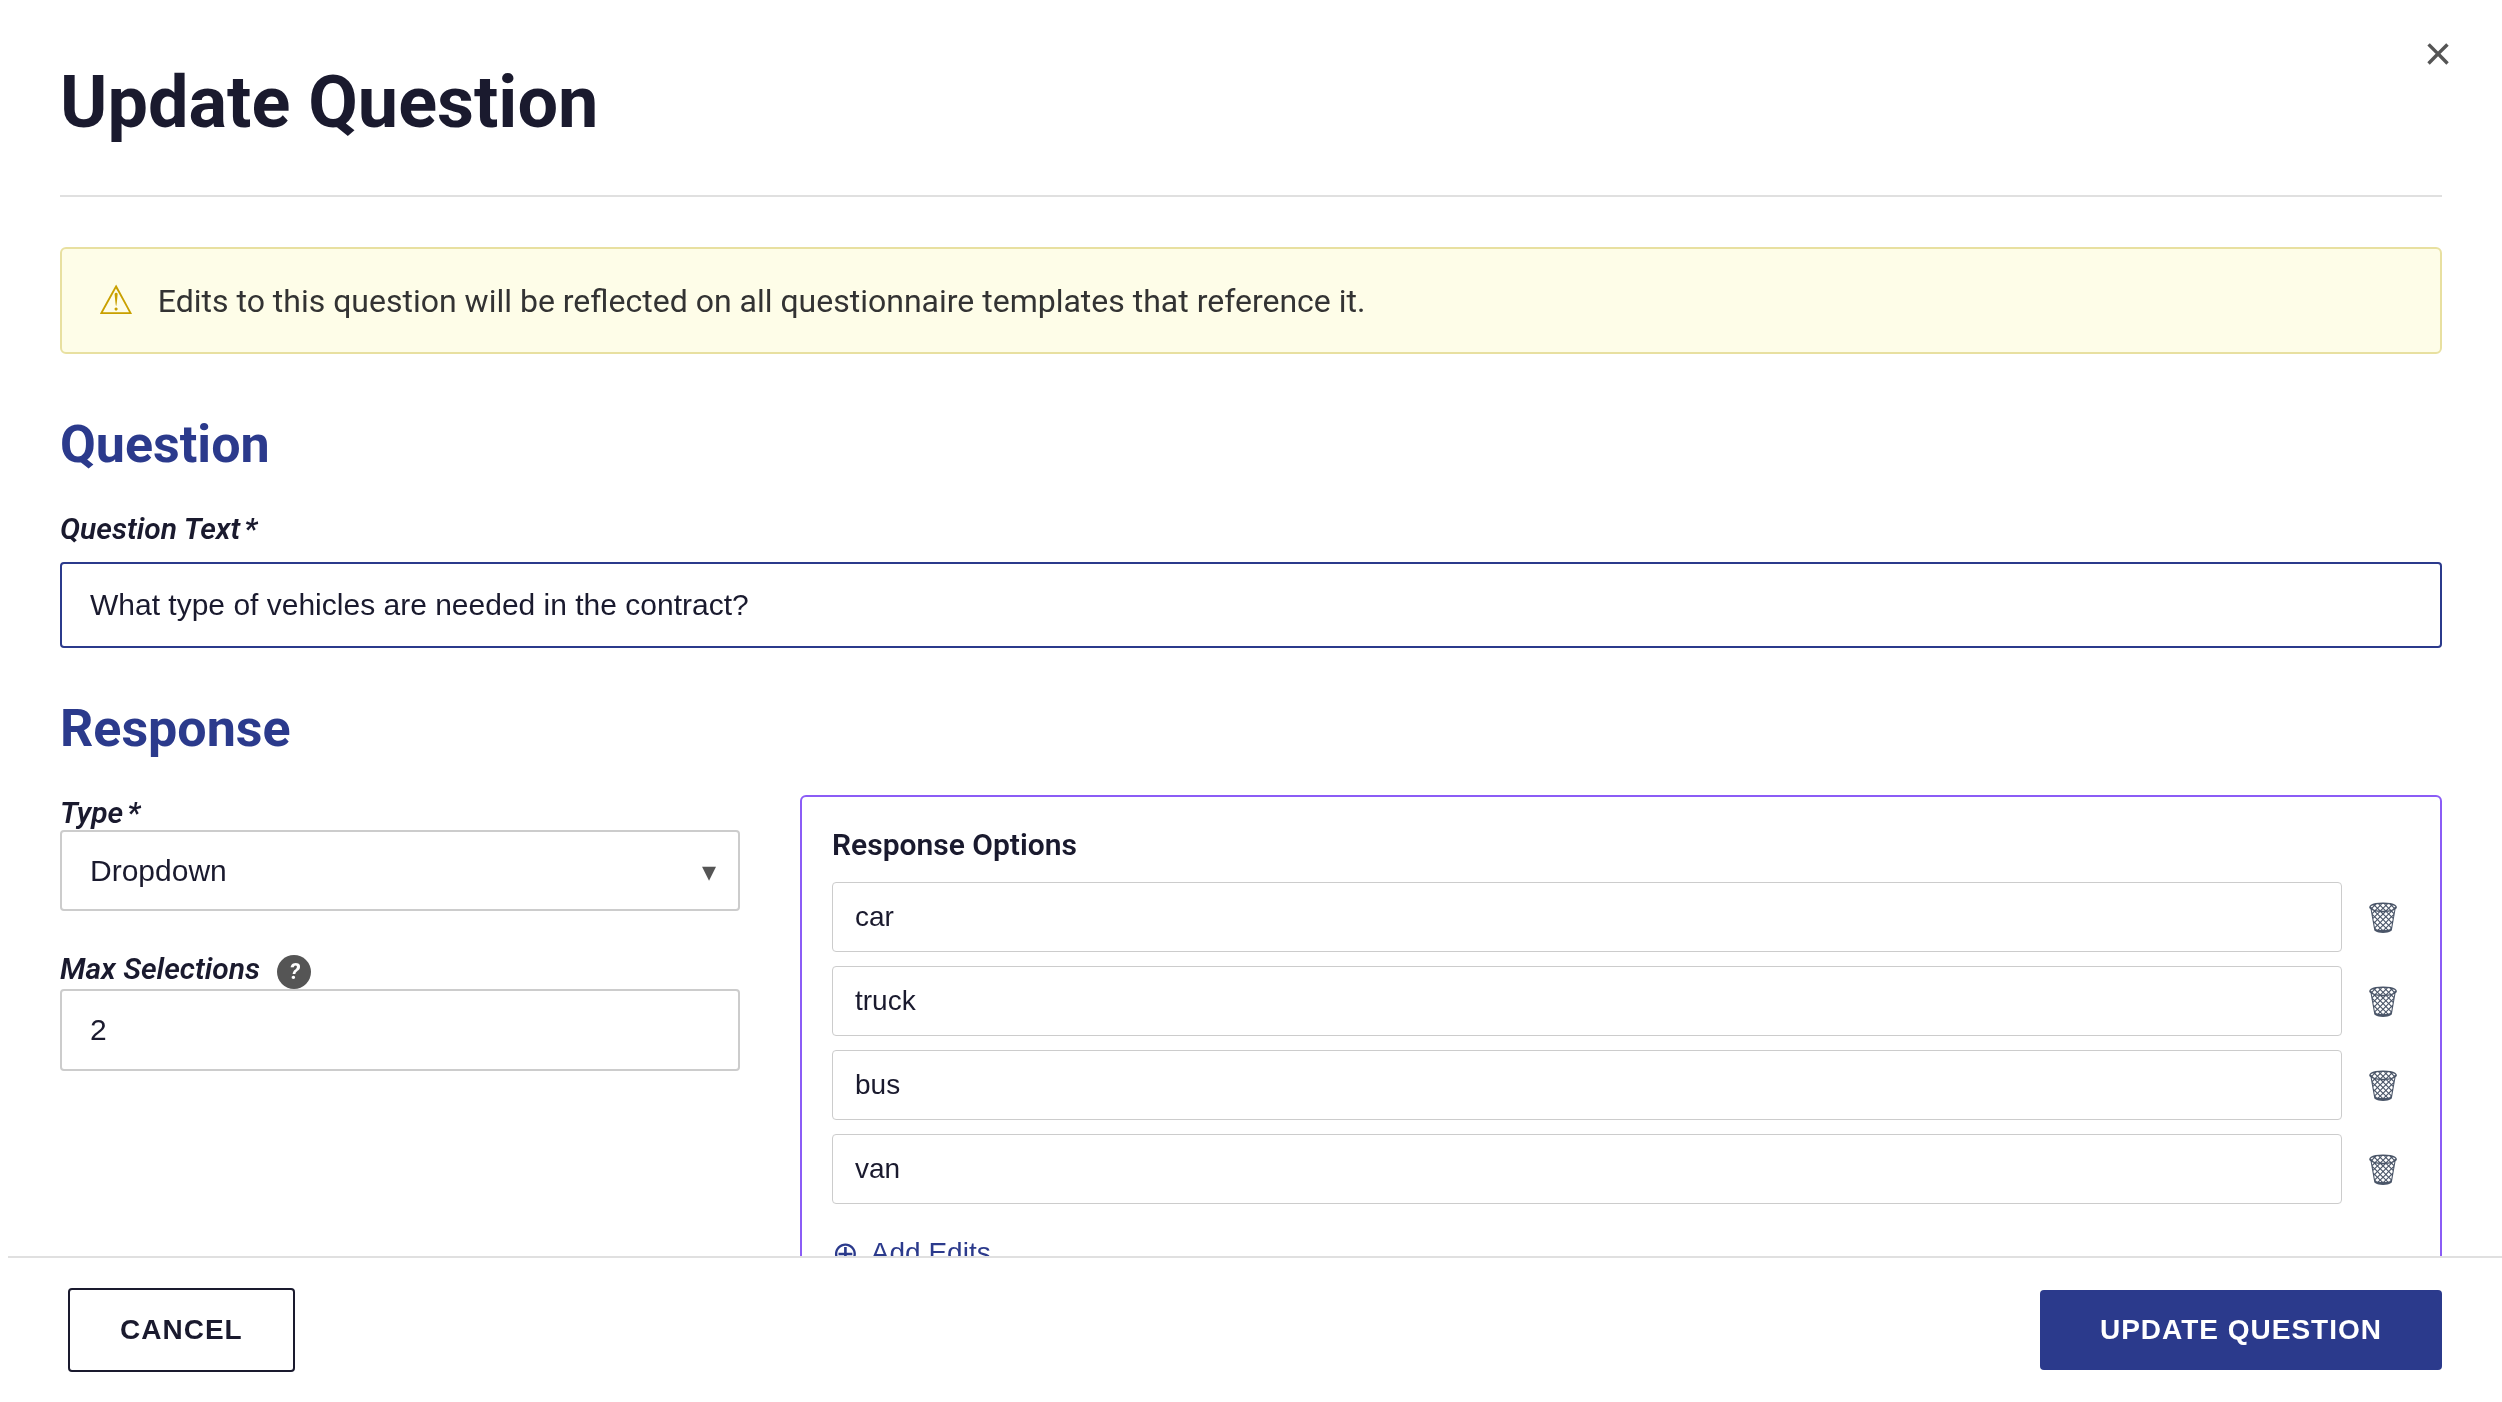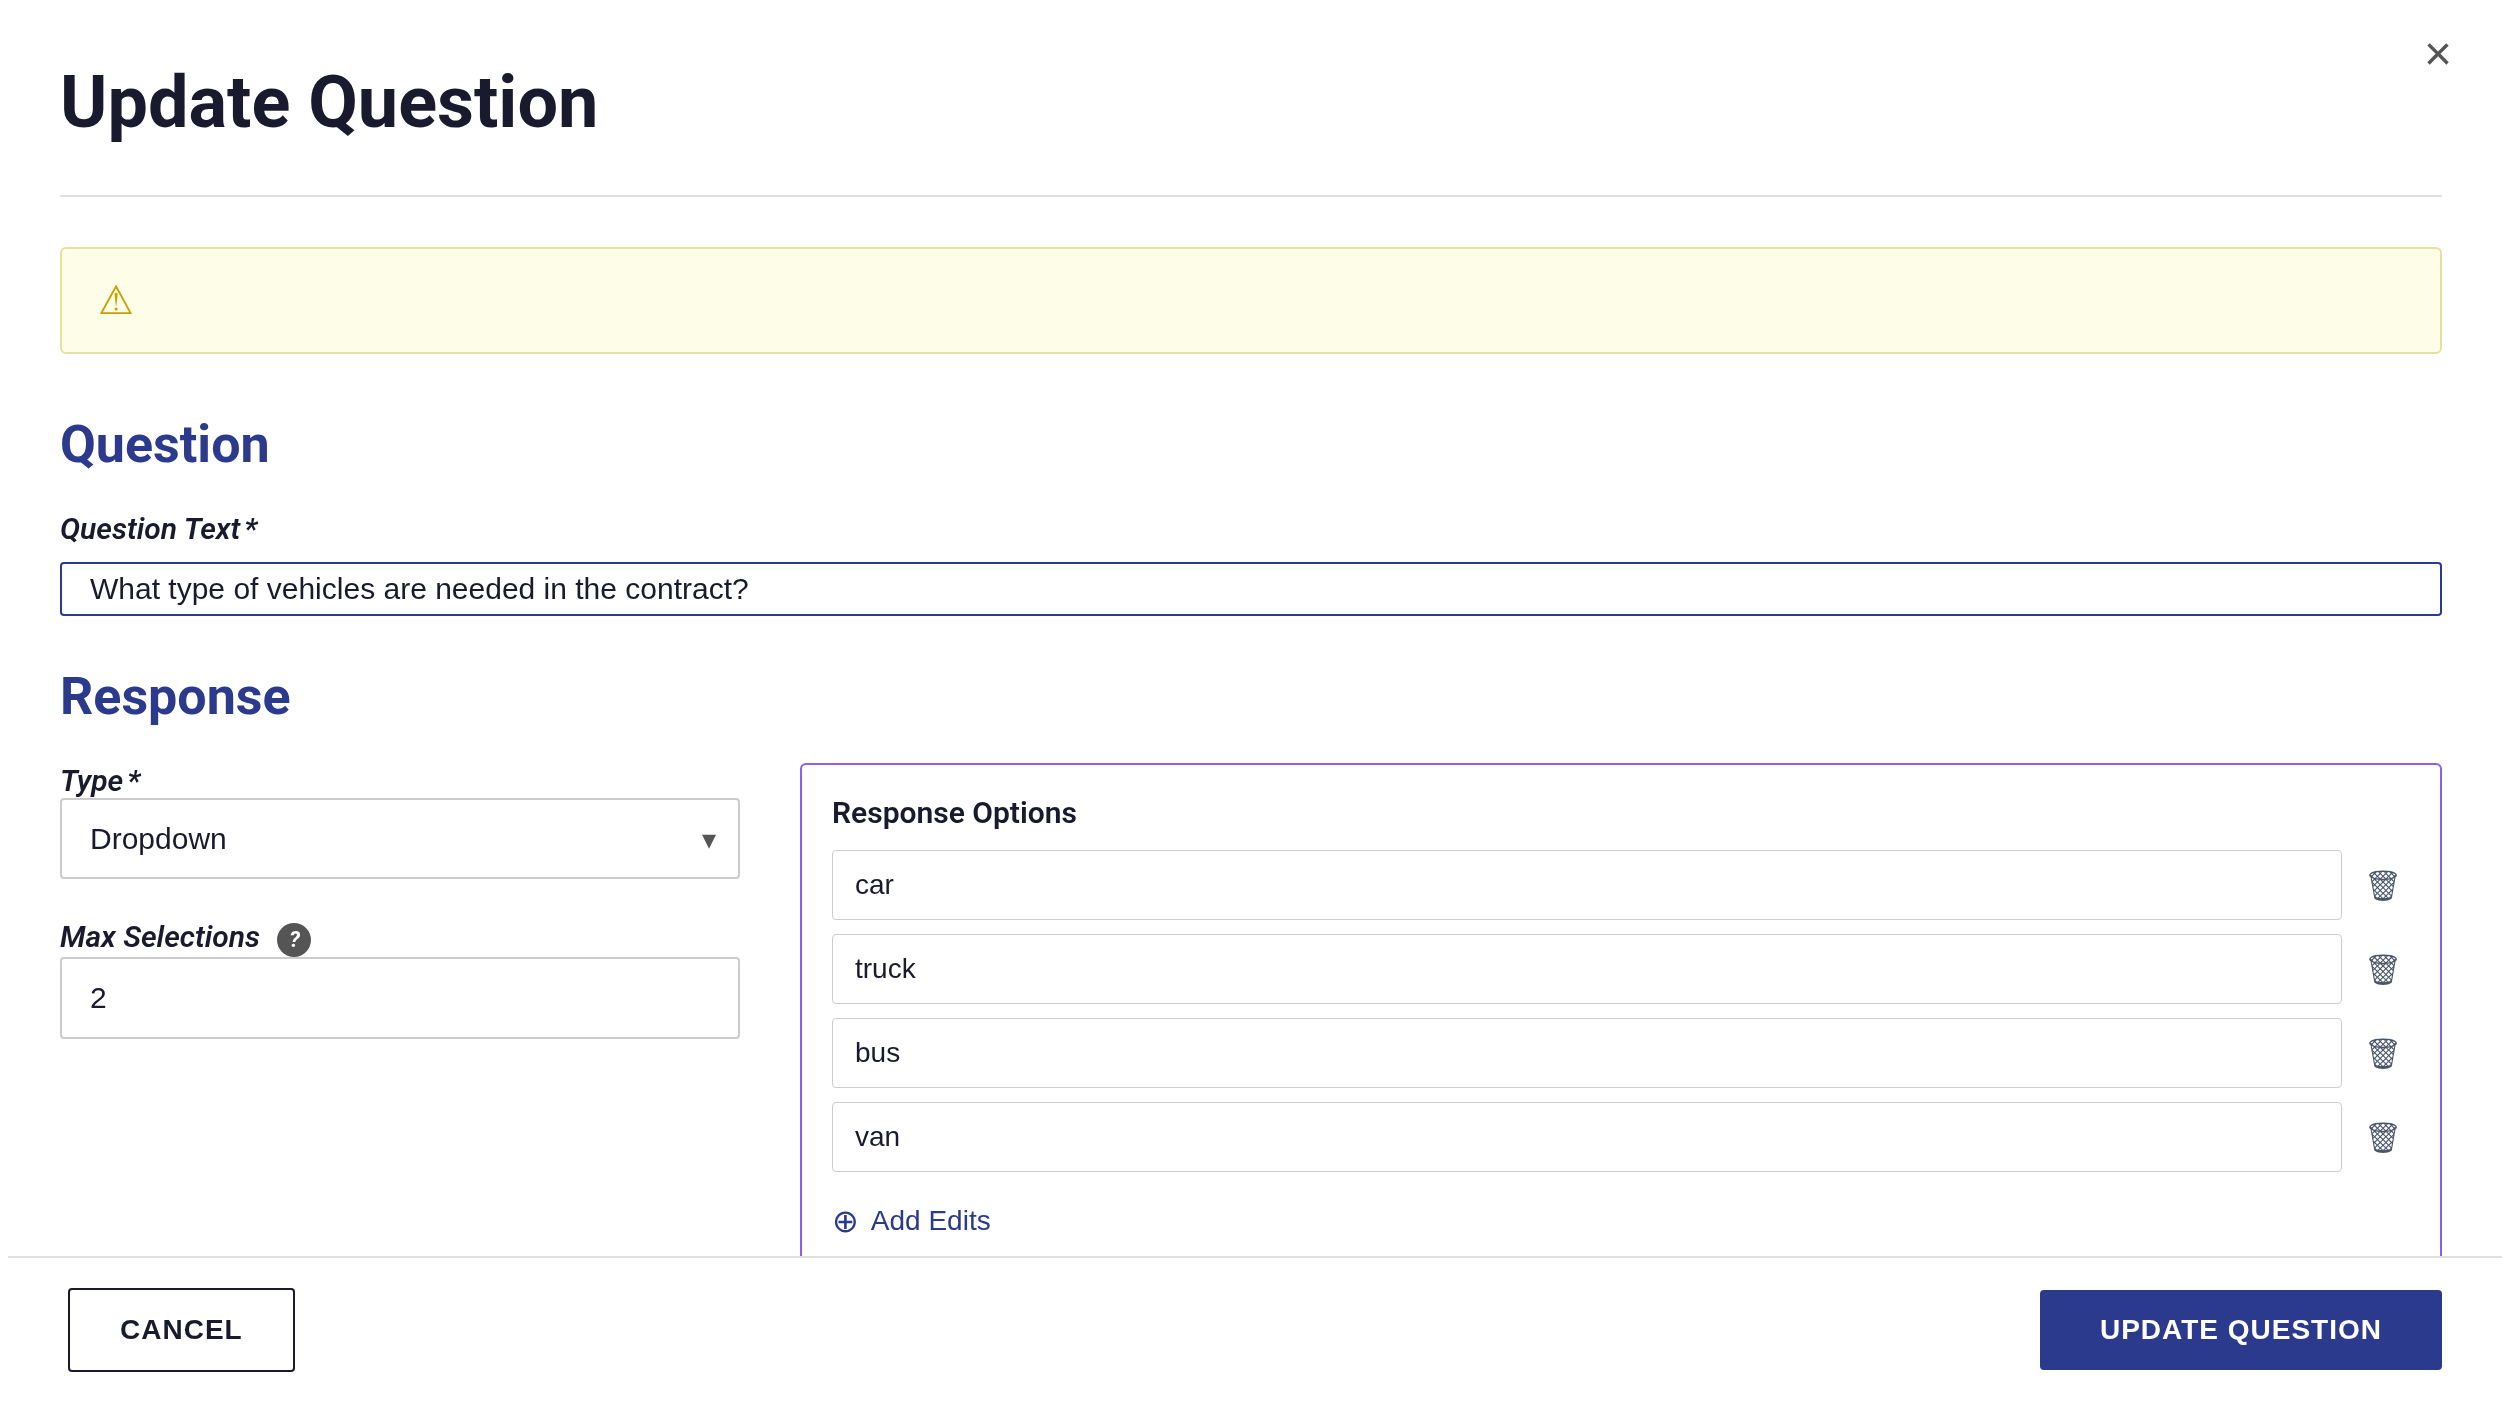--- a/index.html
+++ b/index.html
@@ -91,21 +91,21 @@
 
     .required-star {
       color: #1a1a2e;
       margin-left: 4px;
     }
 
     .text-input {
       width: 100%;
       border: 2px solid #2b3a8c;
       border-radius: 4px;
-      padding: 8px 28px;
+      padding: 24px 28px;
       font-size: 30px;
       color: #1a1a2e;
       outline: none;
       margin-bottom: 50px;
     }
 
     .response-section {
       margin-bottom: 60px;
     }
 
@@ -279,20 +279,21 @@
   <button class="close-btn">
     <span>×</span>
   </button>
 
   <h1 class="modal-title">Update Question</h1>
 
   <hr class="divider">
 
   <div class="warning-banner">
     <span class="warning-icon">⚠</span>
+    <span class="warning-text">Edits to this question will be reflected on all questionnaire templates that reference it.</span>
   </div>
 
   <h2 class="section-title">Question</h2>
 
   <label class="field-label">
     <span>Question Text</span><span class="required-star">*</span>
   </label>
 
   <input type="text" class="text-input" value="What type of vehicles are needed in the contract?" style="">
 

